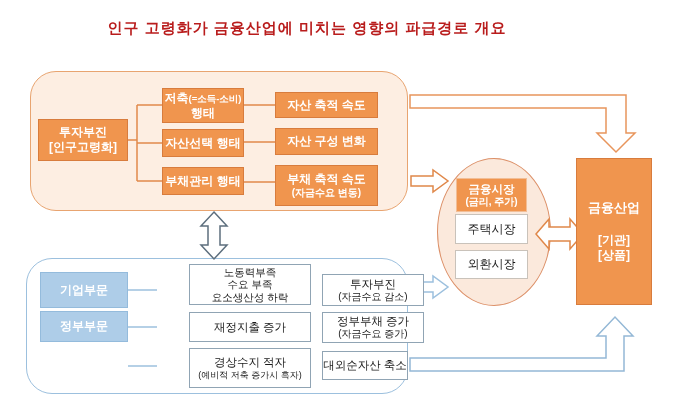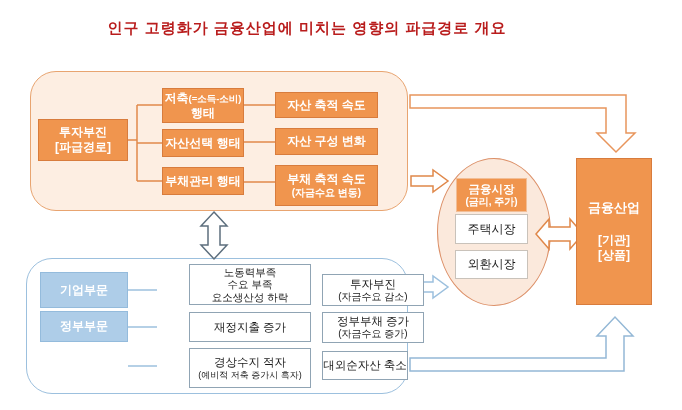--- a/index.html
+++ b/index.html
@@ -64,21 +64,21 @@
     <polygon points="410,95 626,95 626,133 635,133 616,152 597,133 606,133 606,108 410,108" fill="#ffffff" stroke="#E8955C" stroke-width="1.5"></polygon>
     <polygon points="411,176 433,176 433,170 448,181 433,192 433,186 411,186" fill="#ffffff" stroke="#E0884A" stroke-width="1.5"></polygon>
     <polygon points="411,282 433,282 433,276 448,287 433,298 433,292 411,292" fill="#ffffff" stroke="#9CC0DE" stroke-width="1.5"></polygon>
     <polygon points="536,234 549,219 549,227 570,227 570,219 583,234 570,249 570,241 549,241 549,249" fill="#ffffff" stroke="#E0884A" stroke-width="1.5"></polygon>
     <polygon points="214,212 227,226 220,226 220,245 227,245 214,259 201,245 208,245 208,226 201,226" fill="#ffffff" stroke="#5D6F7E" stroke-width="1.5"></polygon>
     <polygon points="410,358 606,358 606,336 597,336 615,317 633,336 624,336 624,371 410,371" fill="#ffffff" stroke="#94B8D6" stroke-width="1.5"></polygon>
   </svg>
 
   <div class="abs box obox" style="left:38px;top:119px;width:90px;height:42px;">
     <div>투자부진</div>
-    <div>[파급경로]</div>
+    <div>[인구고령화]</div>
   </div>
 
   <div class="abs box obox" style="left:162px;top:88px;width:82px;height:35px;">
     <div><span>저축</span><span class="sub">(=소득-소비)</span></div>
     <div>행태</div>
   </div>
 
   <div class="abs box obox" style="left:162px;top:129px;width:82px;height:28px;">
     <div>자산선택 행태</div>
   </div>

